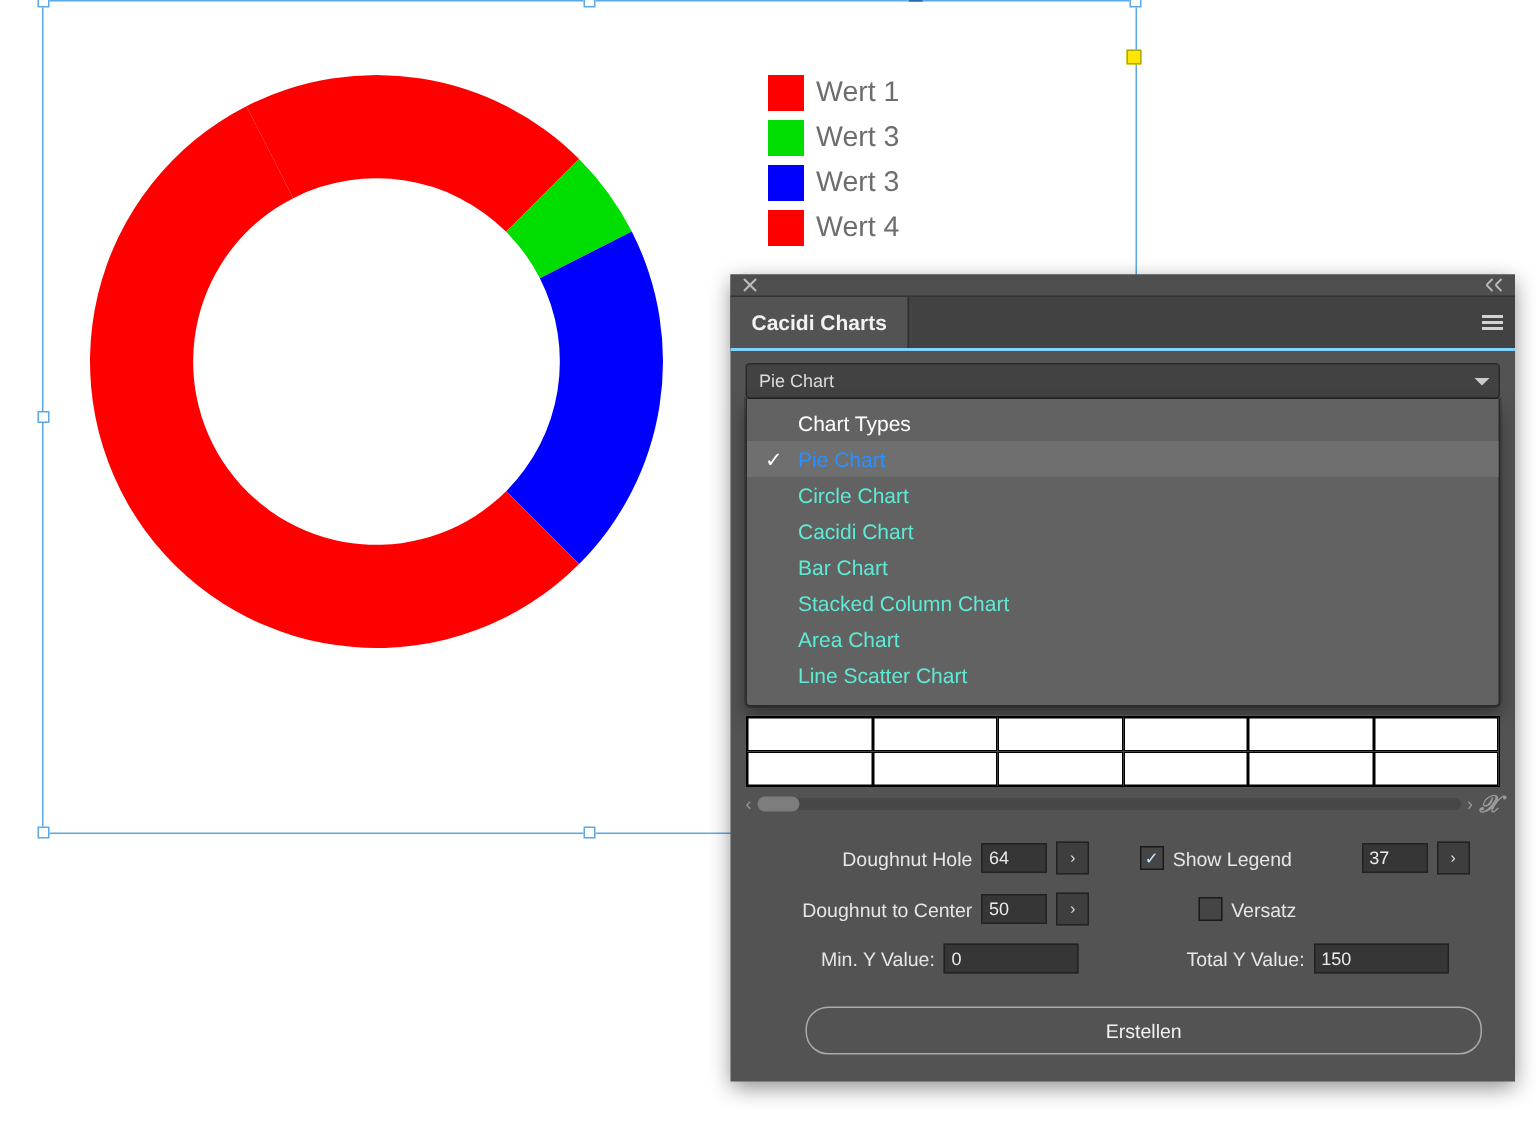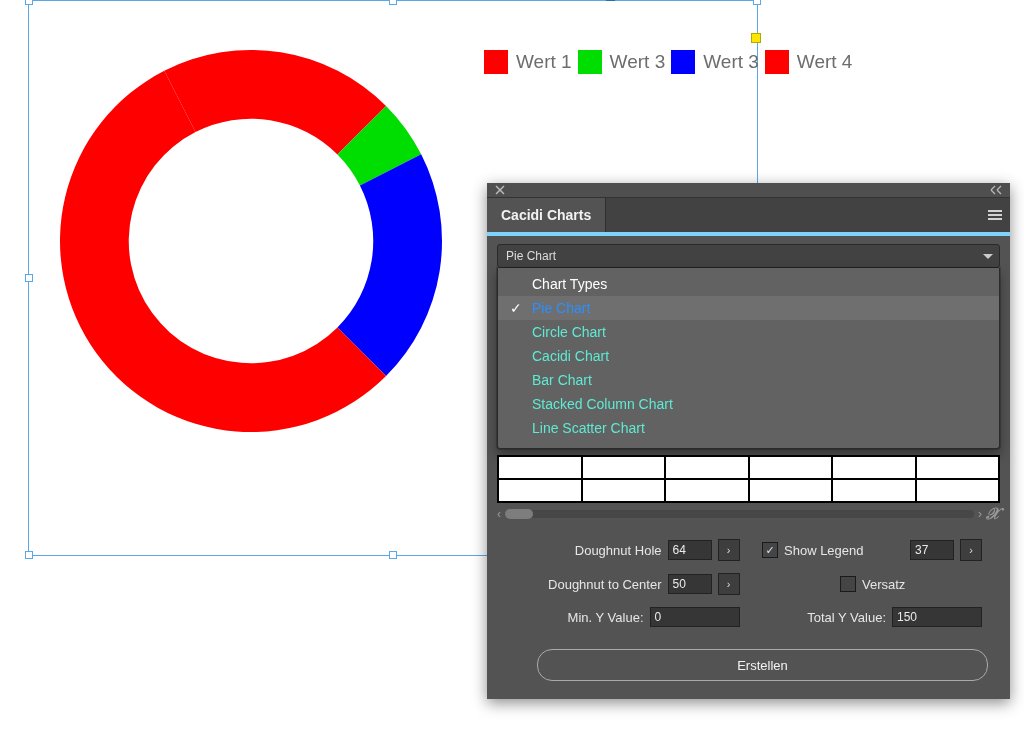--- a/index.html
+++ b/index.html
@@ -61,23 +61,24 @@
     position: absolute;
     left: 60px;
     top: 50px;
     width: 382px;
     height: 382px;
   }
 
   
   .legend {
     position: absolute;
-    left: 484px;
+    left: 512px;
     top: 50px;
     display: flex;
+    flex-direction: column;
     gap: 6px;
   }
   .legend-row {
     display: flex;
     align-items: center;
     gap: 8px;
   }
   .legend-swatch {
     width: 24px;
     height: 24px;
@@ -123,21 +124,21 @@
     align-items: center;
     justify-content: center;
     color: #bbb;
   }
 
   .panel-tabbar {
     height: 34px;
     display: flex;
     align-items: stretch;
     background: #424242;
-    border-bottom: 4px solid #7dd3fc;
+    border-bottom: 2px solid #7dd3fc;
   }
   .panel-tab {
     background: #535353;
     color: #f2f2f2;
     font-size: 14px;
     font-weight: 600;
     padding: 0 14px;
     display: flex;
     align-items: center;
     border-right: 1px solid #2e2e2e;
@@ -230,21 +231,21 @@
   .scrollbar-row .x-btn { width:14px;height:14px;color:#9a9a9a;font-size:16px;font-style:italic;font-weight:bold; cursor:pointer; display:flex;align-items:center;justify-content:center;}
 
   
   .settings-grid {
     display: grid;
     grid-template-columns: 1fr 1fr;
     column-gap: 18px;
     row-gap: 12px;
     padding: 18px 28px 12px 28px;
   }
-  .row { display:flex; align-items:center; gap:6px; justify-content:flex-end; }
+  .row { display:flex; align-items:center; gap:6px; justify-content:center; }
   .row.right-label .label { width: 96px; text-align:left; }
   .row .label { color:#e6e6e6; font-size:13px; min-width: 120px; text-align:right; }
   .row .input {
     width: 44px; height: 20px; background:#363636; border:1px solid #222; color:#eaeaea; padding:0 4px; font-size:12px; box-sizing:border-box;
   }
   .row .input.wide { width: 90px; }
   .row .stepper {
     width: 20px; height: 20px; background:#3e3e3e; border:1px solid #222; display:flex; align-items:center; justify-content:center; cursor:pointer; font-size:11px; color:#ddd;
   }
   .row .checkbox {
@@ -345,20 +346,21 @@
     <span class="chev"></span>
   </div>
 
   <div class="dropdown-list" id="dropdown-list">
       <div class="item heading">Chart Types</div>
       <div class="item selected">Pie Chart</div>
       <div class="item">Circle Chart</div>
       <div class="item">Cacidi Chart</div>
       <div class="item">Bar Chart</div>
       <div class="item">Stacked Column Chart</div>
+      <div class="item">Area Chart</div>
       <div class="item">Line Scatter Chart</div>
     </div>
 
   <div class="table-strip">
     <div></div>
       <div></div>
       <div></div>
       <div></div>
       <div></div>
       <div></div>

